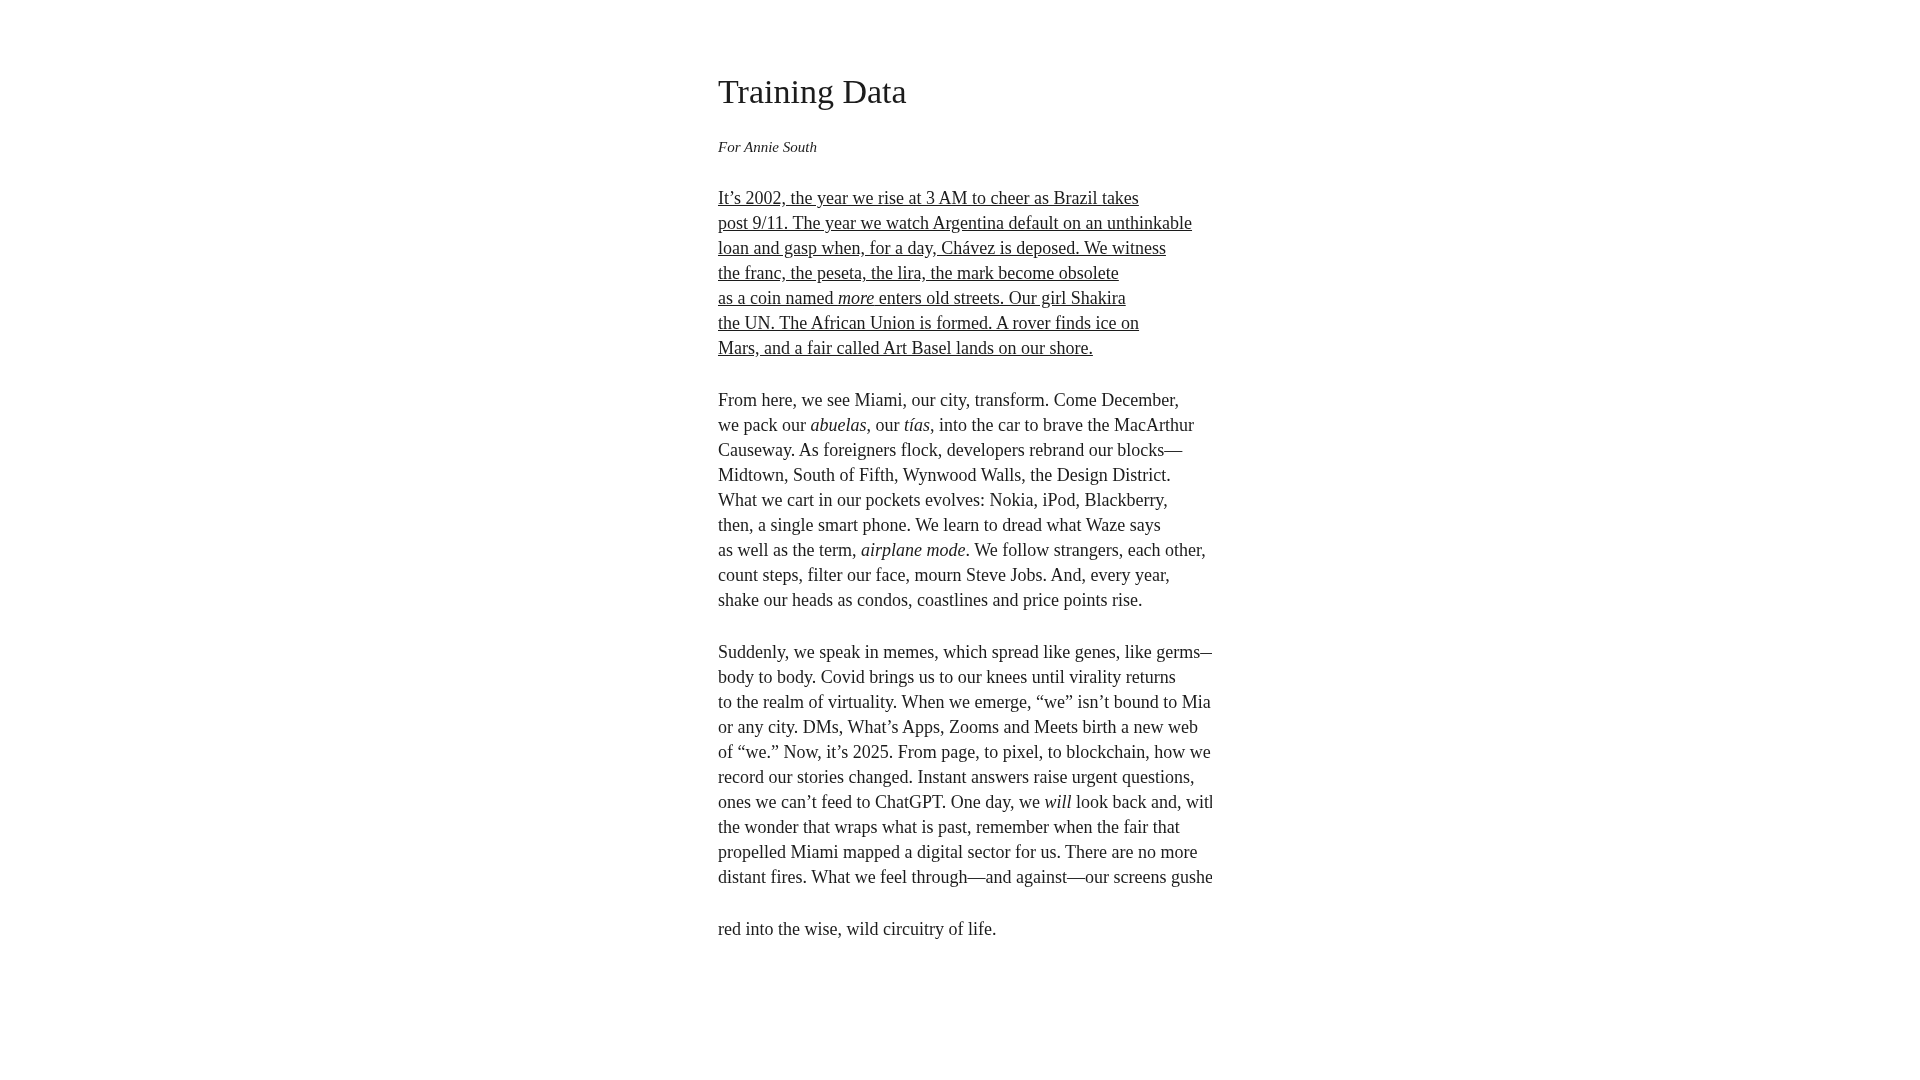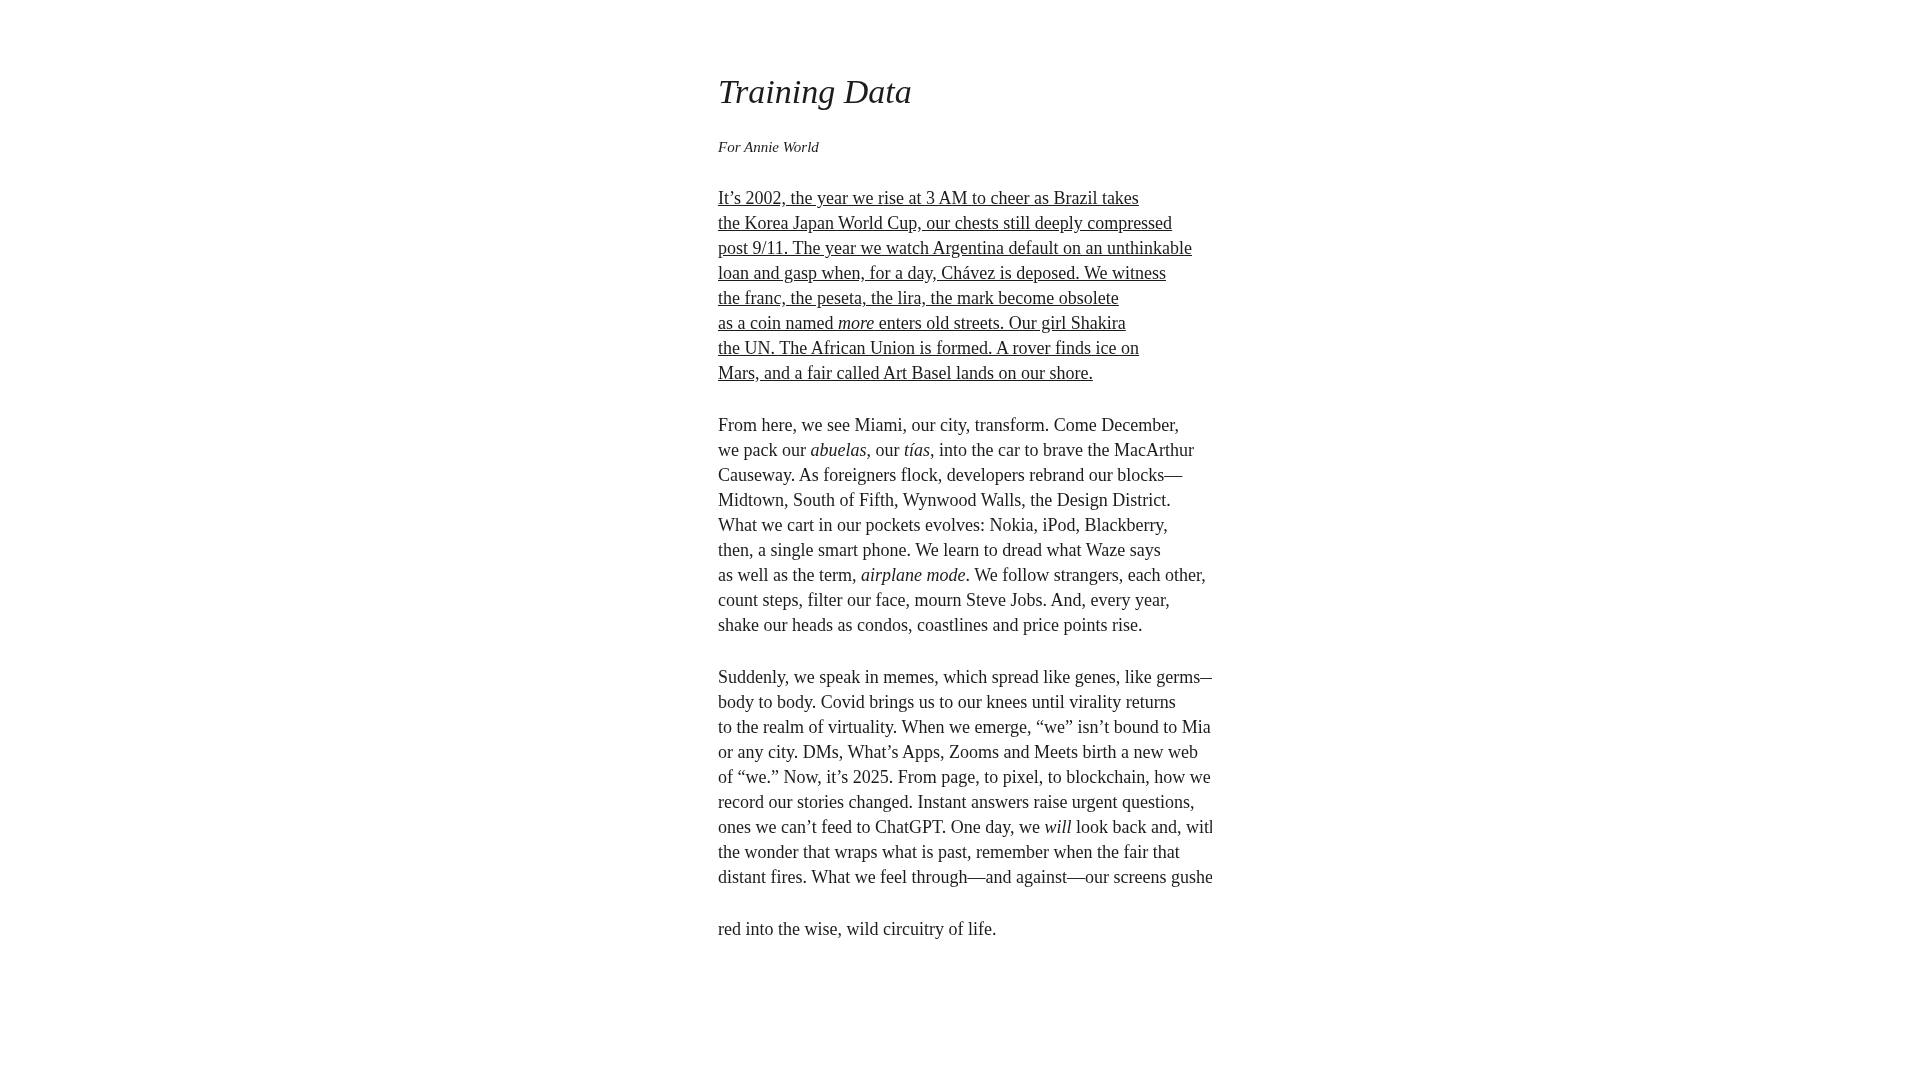--- a/index.html
+++ b/index.html
@@ -16,21 +16,20 @@
     top: 72px;
     width: 494px;
     color: #1c1c1c;
     font-family: "Liberation Serif", "DejaVu Serif", serif;
   }
   .title {
     font-size: 34px;
     font-weight: 400;
     line-height: 40px;
     margin: 0;
-    font-style: italic;
   }
   .dedication {
     font-style: italic;
     font-size: 15px;
     line-height: 19px;
     margin: 26px 0 0 0;
   }
   .stanza {
     margin-top: 27px;
     font-size: 18px;
@@ -49,25 +48,24 @@
     white-space: nowrap;
     overflow: hidden;
   }
   .poem em { font-style: italic; }
 </style>
 </head>
 <body>
 
 <article class="poem">
   <h1 class="title">Training Data</h1>
-  <p class="dedication">For Annie World</p>
+  <p class="dedication">For Annie South</p>
   <div id="stanzas">
       <div class="stanza">
         <div class="line"><span>It’s 2002, the year we rise at 3 AM to cheer as Brazil takes</span></div>
-        <div class="line"><span>the Korea Japan World Cup, our chests still deeply compressed</span></div>
         <div class="line"><span>post 9/11. The year we watch Argentina default on an unthinkable</span></div>
         <div class="line"><span>loan and gasp when, for a day, Chávez is deposed. We witness</span></div>
         <div class="line"><span>the franc, the peseta, the lira, the mark become obsolete</span></div>
         <div class="line"><span>as a coin named </span><em>more</em><span> enters old streets. Our girl Shakira</span></div>
         <div class="line"><span>the UN. The African Union is formed. A rover finds ice on</span></div>
         <div class="line"><span>Mars, and a fair called Art Basel lands on our shore.</span></div>
       </div>
       <div class="stanza">
         <div class="line"><span>From here, we see Miami, our city, transform. Come December,</span></div>
         <div class="line"><span>we pack our </span><em>abuelas</em><span>, our </span><em>tías</em><span>, into the car to brave the MacArthur</span></div>
@@ -81,17 +79,18 @@
       </div>
       <div class="stanza">
         <div class="line"><span>Suddenly, we speak in memes, which spread like genes, like germs—</span></div>
         <div class="line"><span>body to body. Covid brings us to our knees until virality returns</span></div>
         <div class="line"><span>to the realm of virtuality. When we emerge, “we” isn’t bound to Mia</span></div>
         <div class="line"><span>or any city. DMs, What’s Apps, Zooms and Meets birth a new web</span></div>
         <div class="line"><span>of “we.” Now, it’s 2025. From page, to pixel, to blockchain, how we</span></div>
         <div class="line"><span>record our stories changed. Instant answers raise urgent questions,</span></div>
         <div class="line"><span>ones we can’t feed to ChatGPT. One day, we </span><em>will</em><span> look back and, with</span></div>
         <div class="line"><span>the wonder that wraps what is past, remember when the fair that</span></div>
+        <div class="line"><span>propelled Miami mapped a digital sector for us. There are no more</span></div>
         <div class="line"><span>distant fires. What we feel through—and against—our screens gushe</span></div>
       </div>
     </div>
   <p class="closing">red into the wise, wild circuitry of life.</p>
 </article>
 
 </body></html>

